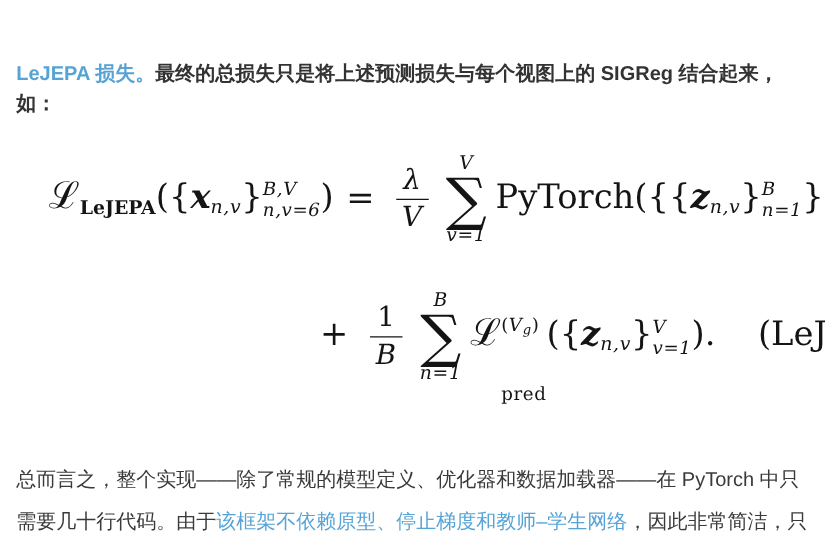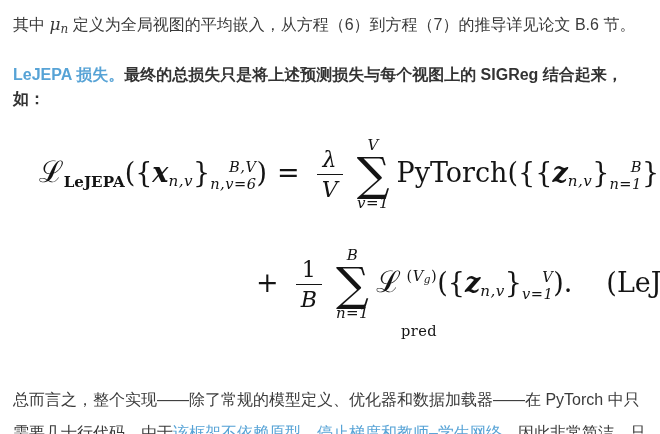--- a/index.html
+++ b/index.html
@@ -7,21 +7,21 @@
     margin: 0; padding: 0;
     width: 660px; height: 434px;
     background: #ffffff;
     overflow: hidden;
     font-family: "Liberation Sans", "DejaVu Sans", sans-serif;
   }
   .page { padding: 12px 13px 0 13px; width: 660px; }
 
   
   .para { margin: 0; font-size: 16px; line-height: 24px; color: #3a3a3a; }
-  .para-lead { margin-top: 22px; font-weight: 700; color: #333333; }
+  .para-lead { margin-top: 36px; font-weight: 700; color: #333333; }
   .lead-label { color: #57a3d6; }
   .para-summary { margin-top: 44px; width: 640px; line-height: 33px; color: #3a3a3a; }
   .link { color: #57a3d6; text-decoration: none; cursor: pointer; text-align: right; }
 
   
   .mvar { font-family: "DejaVu Serif", "Liberation Serif", serif; font-style: italic; font-size: 17px; }
   .msub { font-family: "DejaVu Serif", "Liberation Serif", serif; font-style: italic; font-size: 12px; vertical-align: -3px; }
 
   
   .equation {
@@ -30,21 +30,21 @@
     font-size: 27px; color: #141414;
   }
   .eq-line { white-space: nowrap; display: block; }
   .eq-line2 { margin-left: 217px; margin-top: 18px; }
   .scr { font-size: 1.1em; }
   .rm  { font-style: normal; }
   .it  { font-style: italic; }
   .vec { font-style: italic; font-weight: 700; }
   .ms    { font-size: 0.56em; font-style: italic; vertical-align: -0.25em; letter-spacing: 0.5px; text-align: right; }
   .lowsub{ font-size: 0.56em; font-style: normal; vertical-align: -0.3em; font-weight: bold; }
-  .stk { display: inline-flex; flex-direction: column; align-items: flex-end;
+  .stk { display: inline-flex; flex-direction: column; align-items: flex-start;
          vertical-align: middle; font-size: 0.54em; line-height: 1.22;
          font-style: italic; transform: translateY(1px); letter-spacing: 0.5px; }
   .stk .rm-row { font-style: normal; margin-top: 36px; }
   .eqsign { margin: 0 10px; }
   .plus   { margin-right: 10px; }
   .frac { display: inline-flex; flex-direction: column; align-items: center;
           vertical-align: middle; margin: 0 7px; font-size: 0.82em; line-height: 1.2; }
   .frac .num { padding: 0 5px 1px 5px; }
   .frac .den { border-top: 1.5px solid #141414; padding: 1px 5px 0 5px; }
   .sum { display: inline-flex; flex-direction: column; align-items: center;
@@ -52,21 +52,20 @@
   .sum .lim { font-size: 15px; font-style: italic; line-height: 1.15; letter-spacing: 0.5px; }
   .sum .sig { font-size: 46px; line-height: 0.88; font-style: normal; }
   .tiny { font-size: 0.72em; vertical-align: -0.2em; font-style: italic; }
   .eq-tag { margin-left: 34px; font-style: normal; }
 </style>
 </head>
 <body>
 
 <div class="page">
 
-  <p class="para"><span>其中 </span><span class="mvar">μ</span><span class="msub">n</span><span> 定义为全局视图的平均嵌入，从方程（6）到方程（7）的推导详见论文 B.6 节。</span></p>
 
   <p class="para para-lead"><span class="lead-label">LeJEPA 损失。</span><span>最终的总损失只是将上述预测损失与每个视图上的 SIGReg 结合起来，如：</span></p>
 
   <div class="equation">
 
     <span class="eq-line eq-line1"><span class="scr">ℒ</span><span class="lowsub">LeJEPA</span><span class="rm">({</span><span class="vec">x</span><span class="ms">n,v</span><span class="rm">}</span><span class="stk">
           <span class="t">B,V</span>
           <span class="b">n,v=6</span>
         </span><span class="rm">)</span><span class="rm eqsign">=</span><span class="frac">
           <span class="num it">λ</span>

